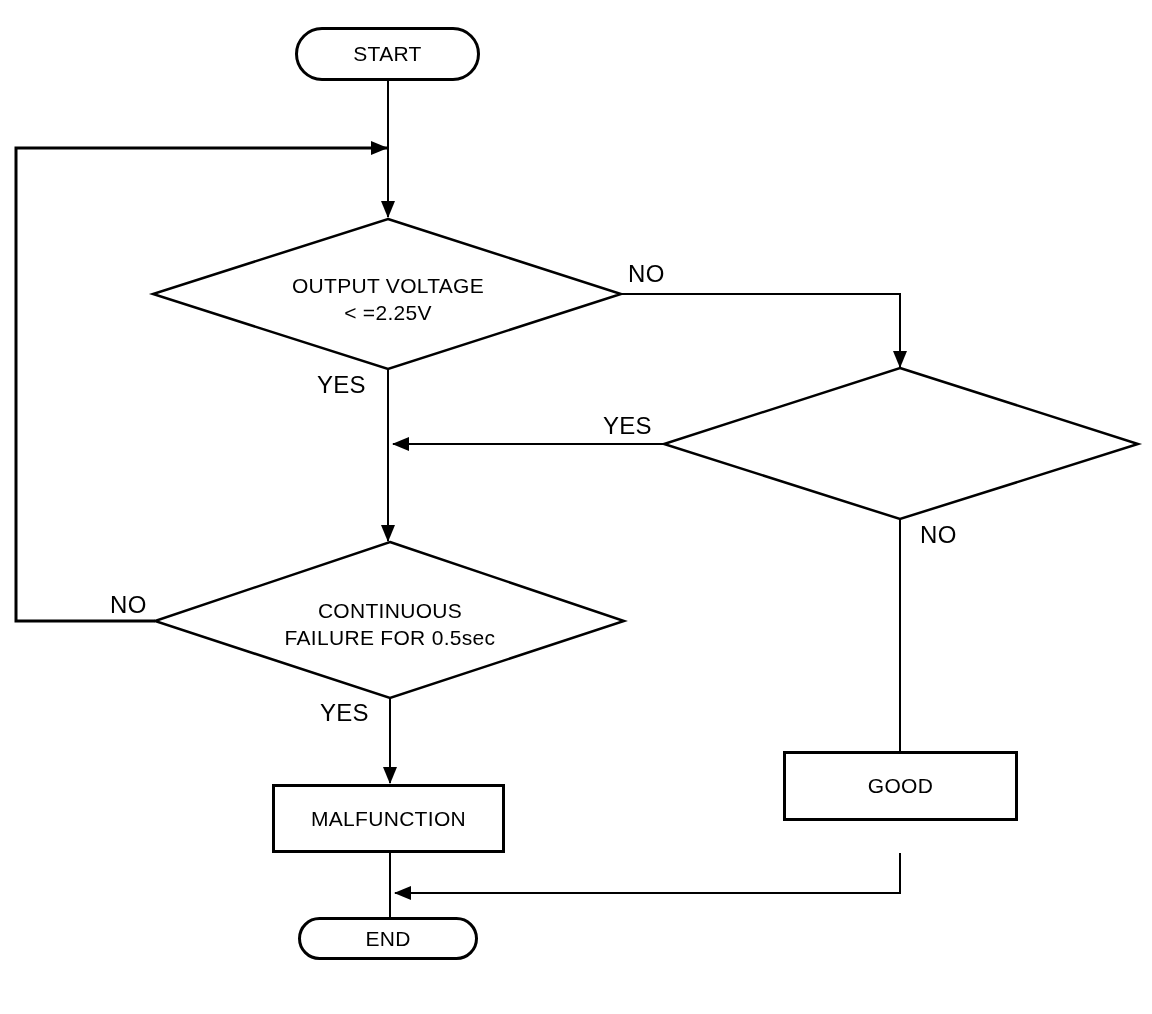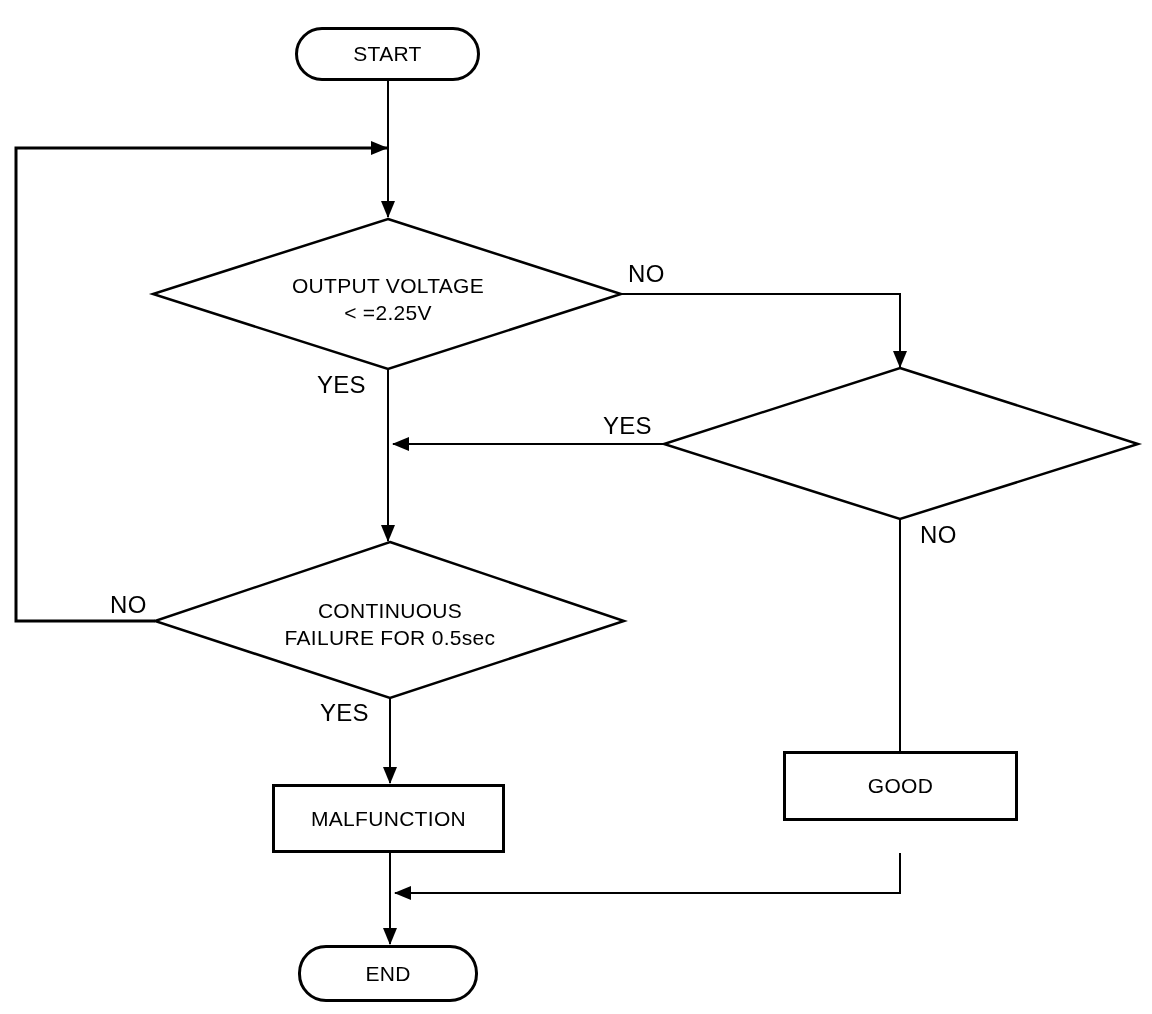--- a/index.html
+++ b/index.html
@@ -81,21 +81,21 @@
     <polygon points="900,368 1138,444 900,519 664,444" fill="#ffffff" stroke="#000000" stroke-width="2.5"></polygon>
     <polygon points="390,542 624,621 390,698 155,621" fill="#ffffff" stroke="#000000" stroke-width="2.5"></polygon>
   </svg>
 
   <div class="node terminal" style="left:295px; top:27px; width:185px; height:54px;">START</div>
 
   <div class="node process" style="left:272px; top:784px; width:233px; height:69px;">MALFUNCTION</div>
 
   <div class="node process" style="left:783px; top:751px; width:235px; height:70px;">GOOD</div>
 
-  <div class="node terminal" style="left:298px; top:945px; width:180px; height:57px;">END</div>
+  <div class="node terminal" style="left:298px; top:917px; width:180px; height:43px;">END</div>
 
   <div class="diamond-text" style="left:228px; top:272px; width:320px;">OUTPUT VOLTAGE
 &lt; =2.25V</div>
 
 
   <div class="diamond-text" style="left:230px; top:597px; width:320px;text-align:center;">CONTINUOUS
 FAILURE FOR 0.5sec</div>
 
   <div class="edge-label" style="left:628px; top:262px;">NO</div>
 

